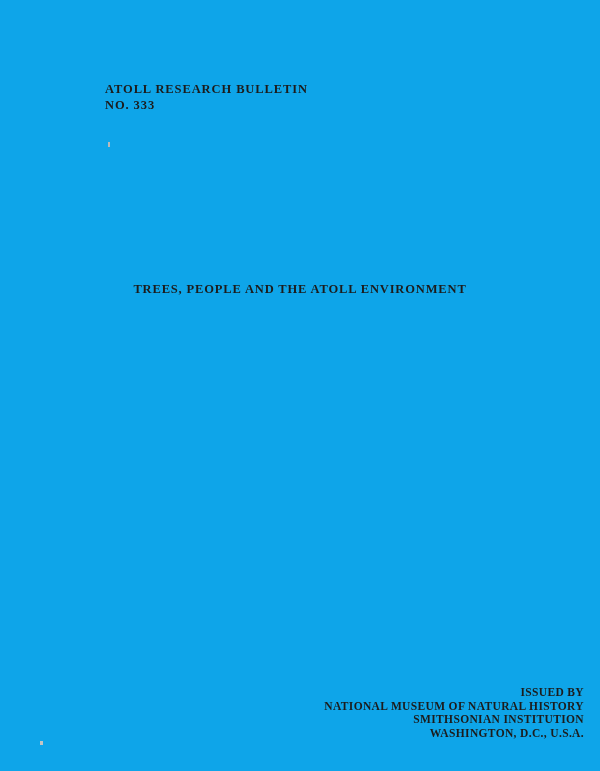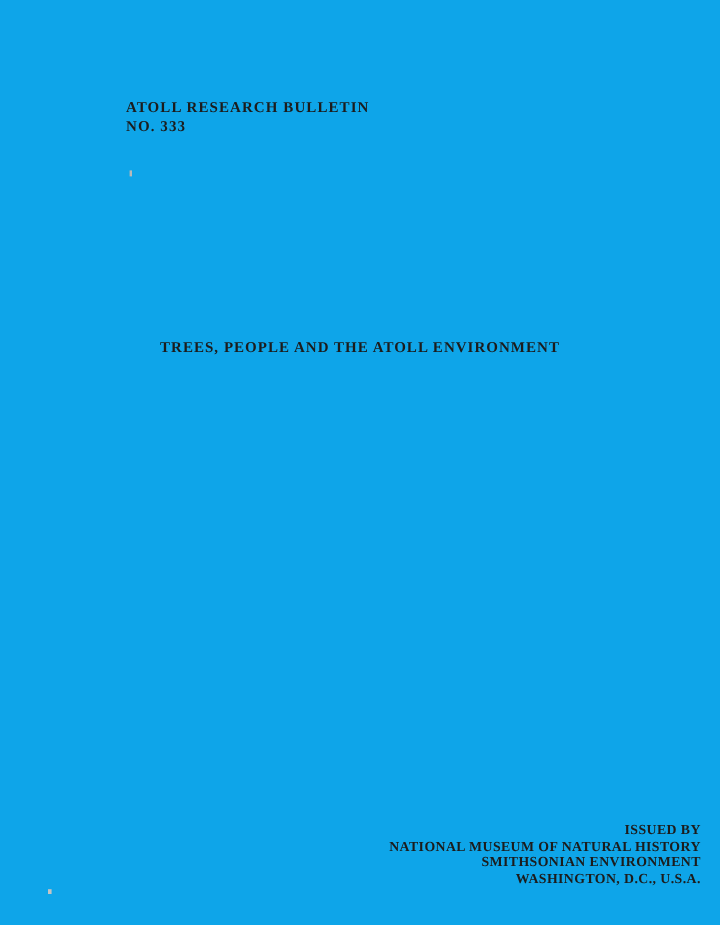--- a/index.html
+++ b/index.html
@@ -105,17 +105,17 @@
   <div class="speck s1"></div>
   <div class="speck s2"></div>
 
   <div class="title-block">
     <div class="title-line">TREES, PEOPLE AND THE ATOLL ENVIRONMENT</div>
   </div>
 
   <div class="imprint-block">
     <div class="imprint-line">ISSUED BY</div>
     <div class="imprint-line">NATIONAL MUSEUM OF NATURAL HISTORY</div>
-    <div class="imprint-line">SMITHSONIAN ENVIRONMENT</div>
+    <div class="imprint-line">SMITHSONIAN INSTITUTION</div>
     <div class="imprint-line">WASHINGTON, D.C., U.S.A.</div>
   </div>
 
 </div>
 
 </body></html>

